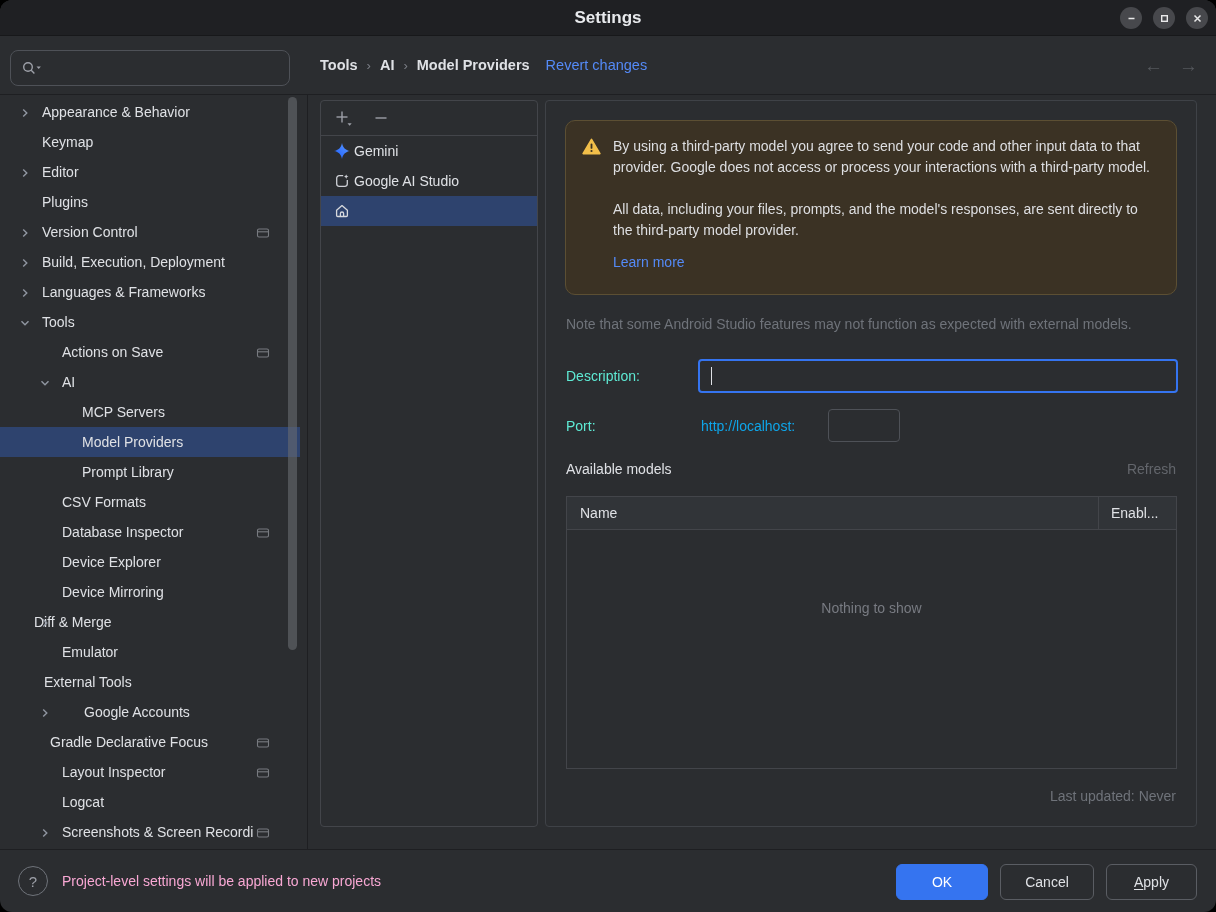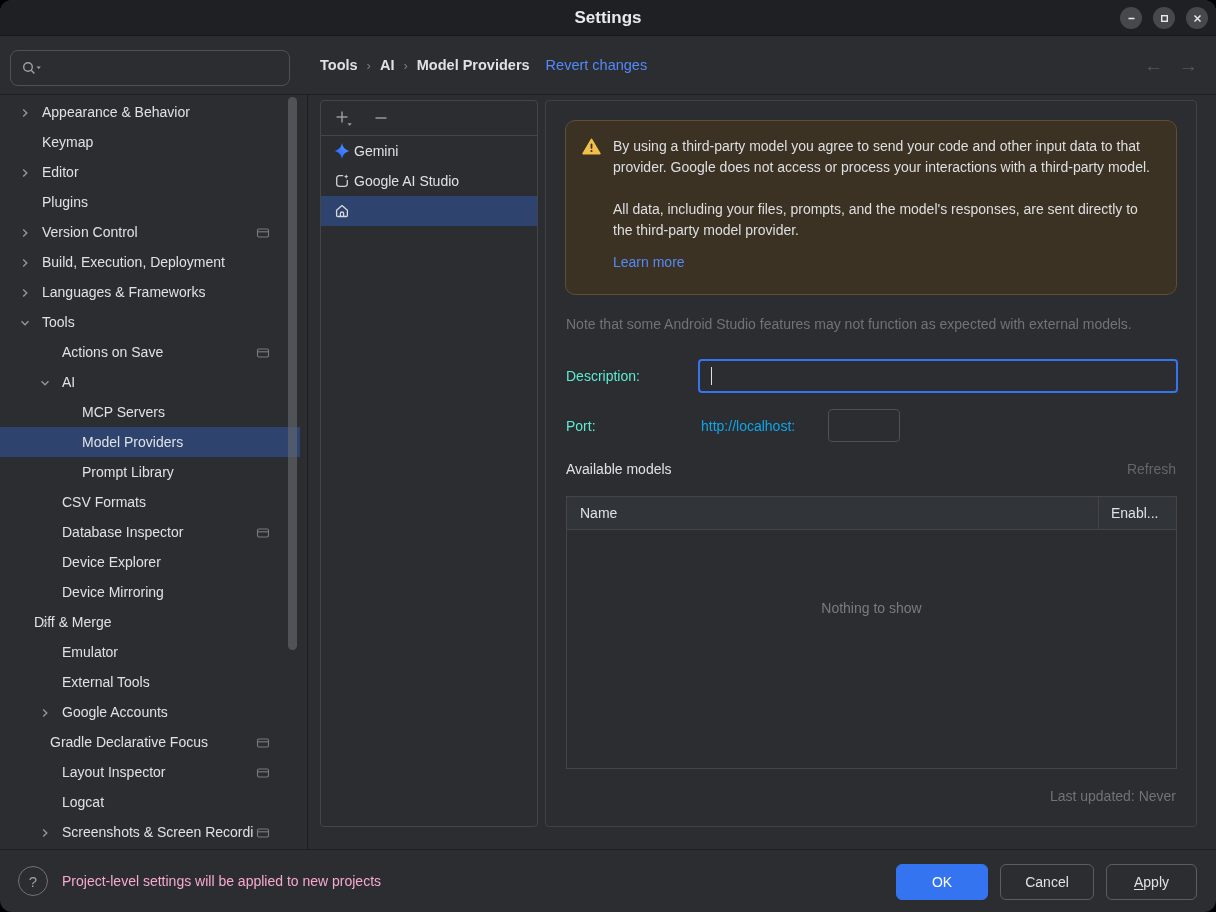--- a/index.html
+++ b/index.html
@@ -213,24 +213,24 @@
         </div>
         <div class="tree-row" style="padding-left: 34px;">
           <span class="tree-chev" style="left: 39px;"><svg width="12" height="12" viewBox="0 0 12 12" fill="none">
               <path d="M4.2 2.5 7.8 6 4.2 9.5" stroke="#9096a1" stroke-width="1.4"></path>
             </svg></span>
           <span class="tree-label">Diff &amp; Merge</span>
         </div>
         <div class="tree-row" style="padding-left: 62px;">
           <span class="tree-label">Emulator</span>
         </div>
-        <div class="tree-row" style="padding-left: 62px;">
+        <div class="tree-row" style="padding-left: 44px;">
           <span class="tree-label">External Tools</span>
         </div>
-        <div class="tree-row" style="padding-left: 62px; align-items: center;">
+        <div class="tree-row" style="padding-left: 84px; align-items: center;">
           <span class="tree-chev" style="left: 39px;"><svg width="12" height="12" viewBox="0 0 12 12" fill="none">
               <path d="M4.2 2.5 7.8 6 4.2 9.5" stroke="#9096a1" stroke-width="1.4"></path>
             </svg></span>
           <span class="tree-label">Google Accounts</span>
         </div>
         <div class="tree-row" style="padding-left: 50px;">
           <span class="tree-label">Gradle Declarative Focus</span>
           <span class="tree-mod"><svg width="14" height="12" viewBox="0 0 14 12" fill="none">
               <rect x="1.5" y="2" width="11" height="8" rx="1.5" stroke="#787b80" stroke-width="1.1"></rect>
               <line x1="1.5" y1="4.8" x2="12.5" y2="4.8" stroke="#787b80" stroke-width="1.1"></line>

